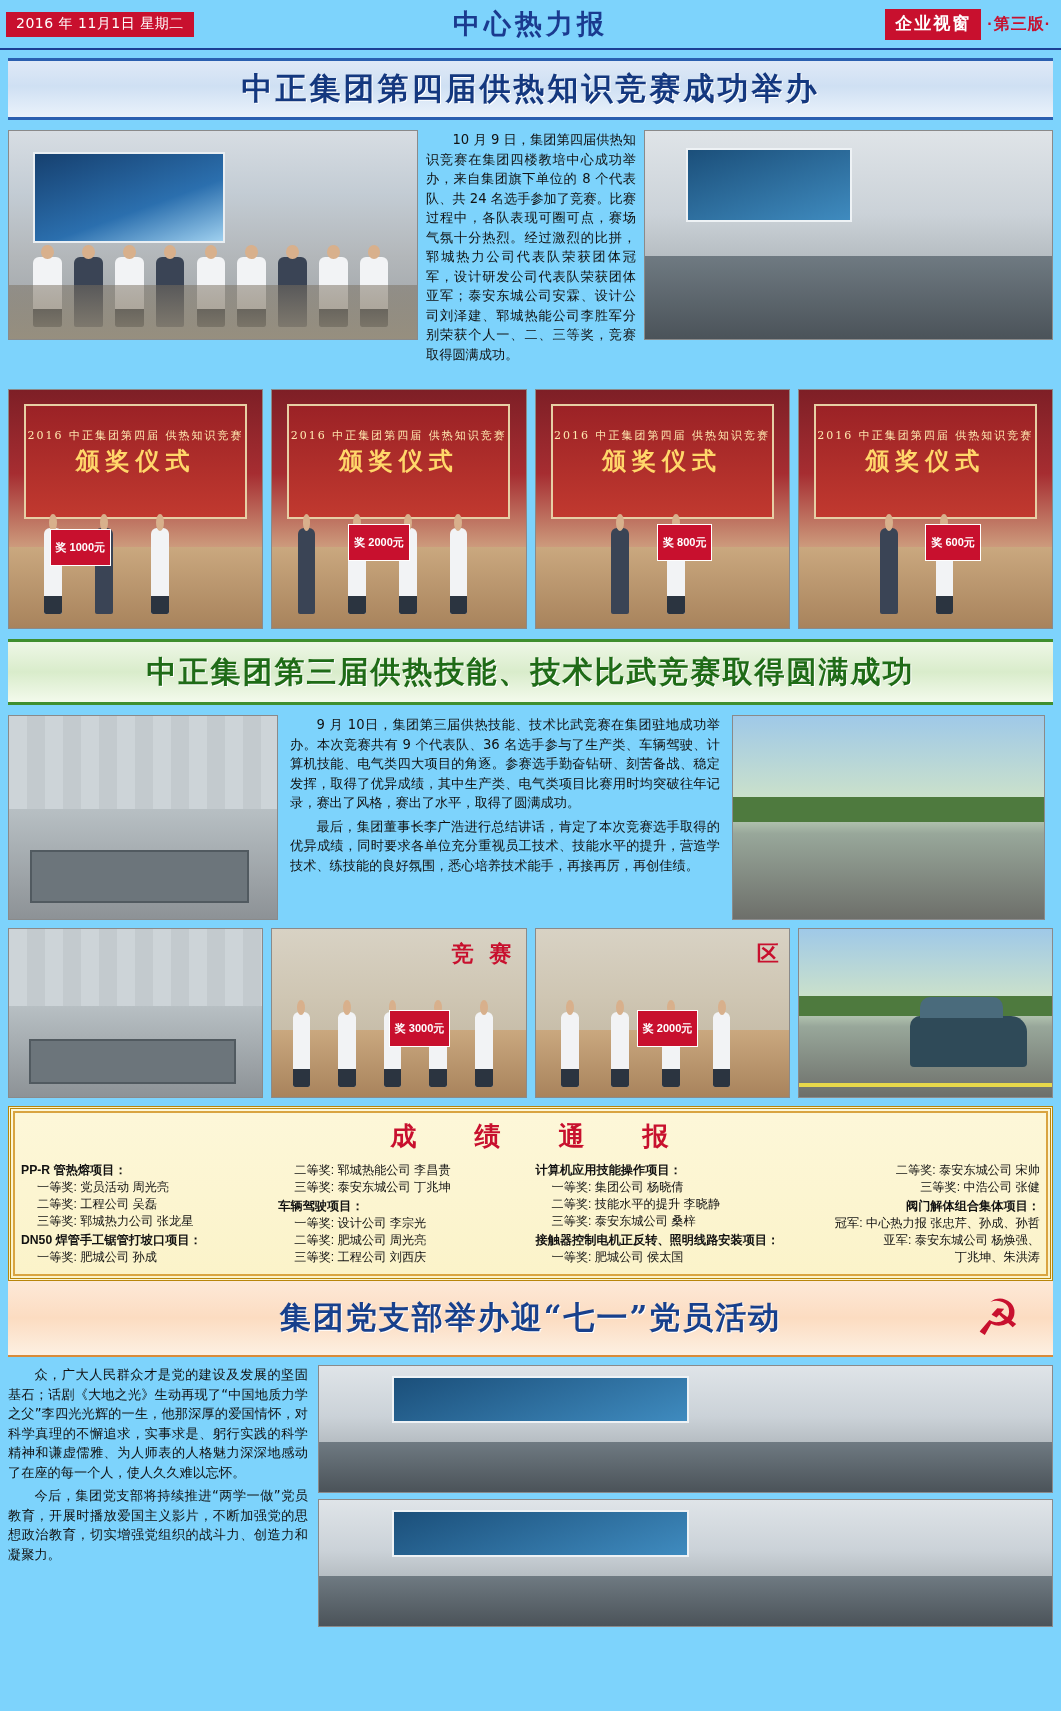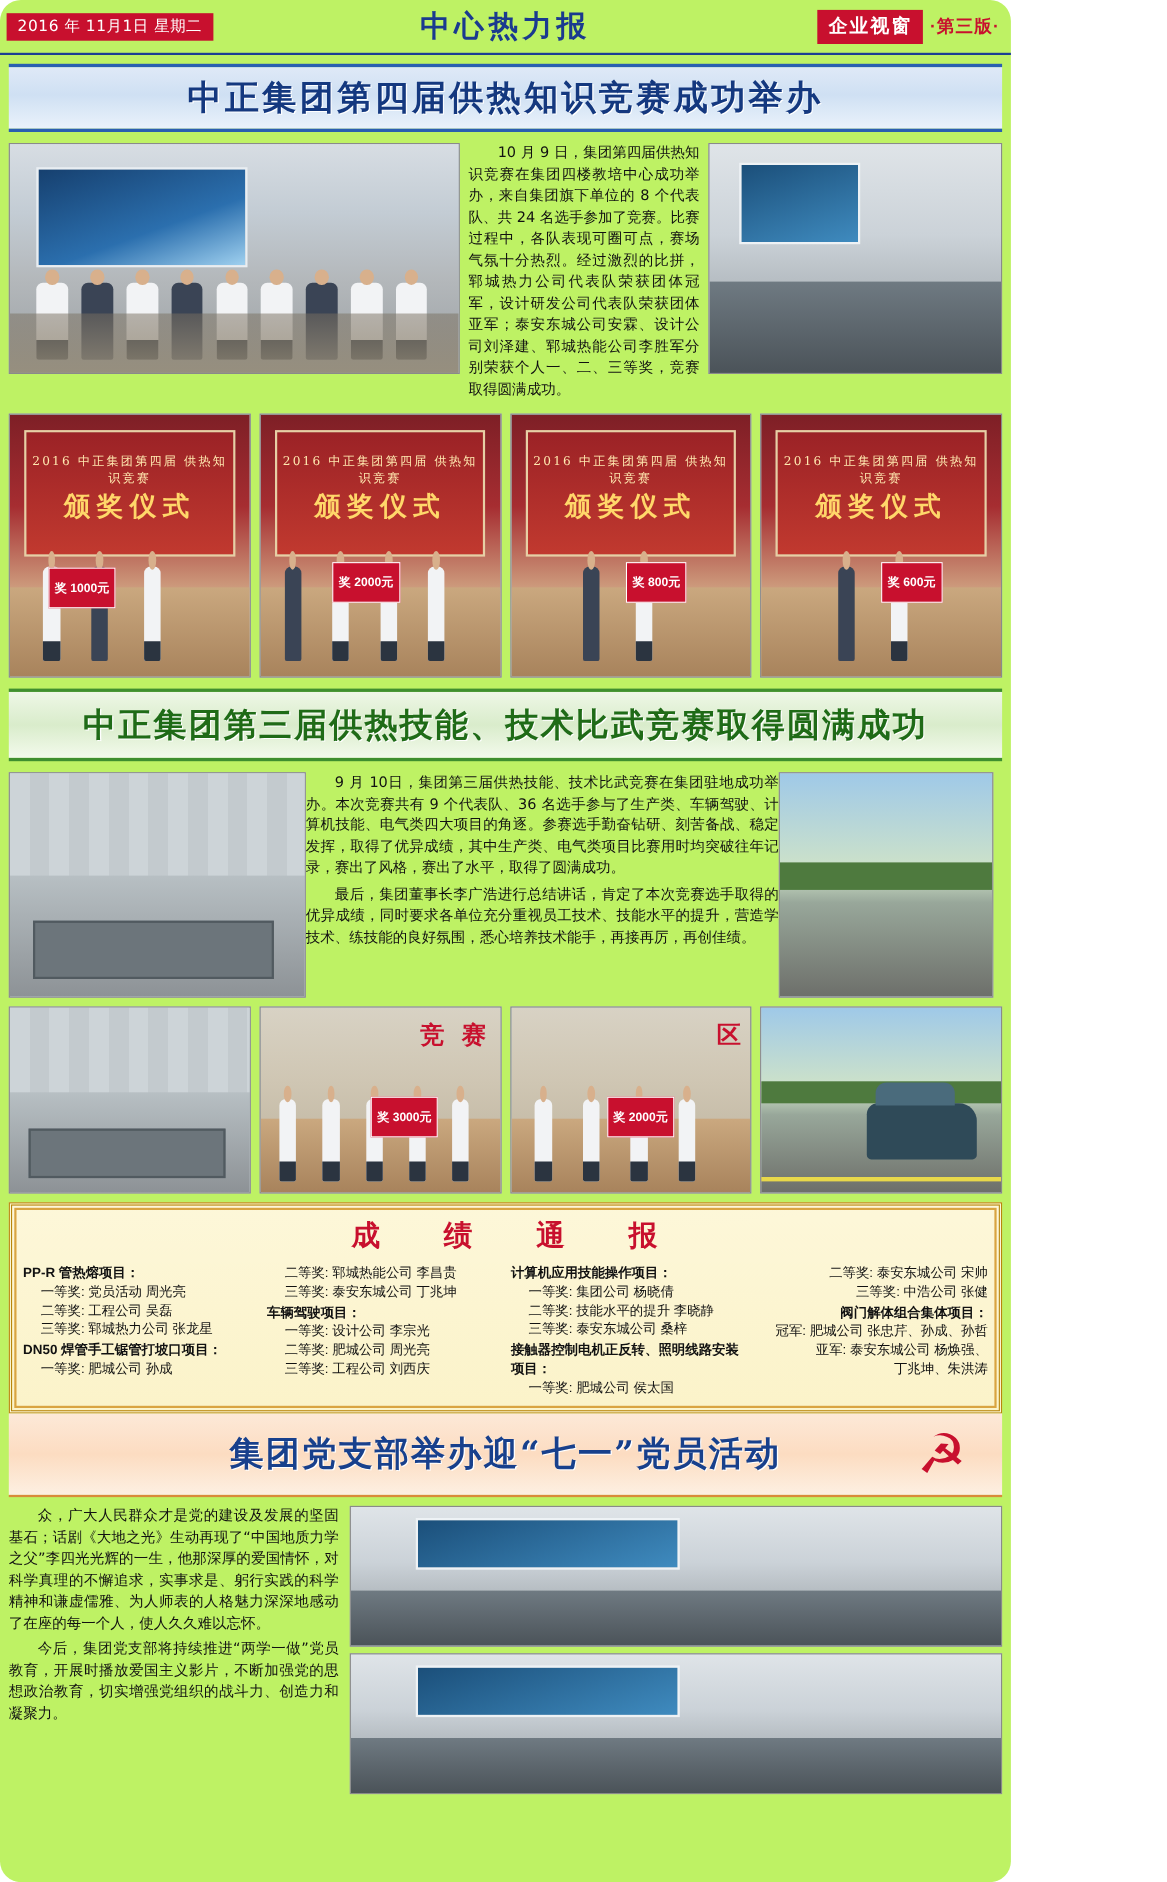--- a/index.html
+++ b/index.html
@@ -8,25 +8,24 @@
     width: 1061px;
     height: 1711px;
     background: #ffffff;
     font-family: "Liberation Sans", sans-serif;
     color: #111;
     position: relative;
     overflow: hidden;
   }
   .page {
     position: relative;
-    width: 919px;
+    width: 1061px;
     height: 1711px;
-    background: #bef264;
+    background: #7dd3fc;
     padding: 0;
-    border-radius: 19px;
   }
 
   
   .masthead {
     position: relative;
     height: 50px;
     display: flex;
     align-items: center;
     justify-content: space-between;
     padding: 0 6px;
@@ -199,25 +198,25 @@
 
   .article {
     font-family: "DejaVu Sans", "Liberation Sans", sans-serif;
     font-size: 13.2px;
     line-height: 19.5px;
     text-align: justify;
     color: #111;
   }
   .article p { margin: 0 0 4px 0; text-indent: 2em; }
 
-  .row4 { margin: 8px 8px 0 8px; display:flex; gap:8px; }
+  .row4 { margin: 21px 8px 0 8px; display:flex; gap:8px; }
   .row4 .photo { flex:1; height: 240px; }
 
   
-  .sec2 { margin: 10px 16px 0 8px; display:flex; gap:0; }
+  .sec2 { margin: 10px 16px 0 8px; display:flex; gap:12px; }
   .sec2 .ph-left { width: 270px; height: 205px; }
   .sec2 .txt { width: 430px; }
   .sec2 .ph-right { flex:1; height: 205px; }
   .row4b { margin: 8px 8px 0 8px; display:flex; gap:8px; }
   .row4b .photo { flex:1; height: 170px; }
 
   
   .results {
     margin: 8px 8px 0 8px;
     border: 3px double #b8860b;
@@ -469,21 +468,21 @@
         </div>
       </div>
 
       <div class="col">
         <div class="rgroup">
           <div class="g-item" style="text-align:right">二等奖: 泰安东城公司 宋帅</div>
           <div class="g-item" style="text-align:right">三等奖: 中浩公司 张健</div>
         </div>
         <div class="rgroup">
           <div class="g-title" style="text-align:right">阀门解体组合集体项目：</div>
-          <div class="g-item" style="text-align:right">冠军: 肥城公司 张忠芹、孙成、孙哲</div>
+          <div class="g-item" style="text-align:right">冠军: 中心热力报 张忠芹、孙成、孙哲</div>
           <div class="g-item" style="text-align:right">亚军: 泰安东城公司 杨焕强、</div>
           <div class="g-item" style="text-align:right">丁兆坤、朱洪涛</div>
         </div>
       </div>
 
     </div>
   </div>
 
   <div class="banner3">
     <div class="headline">集团党支部举办迎“七一”党员活动</div>

